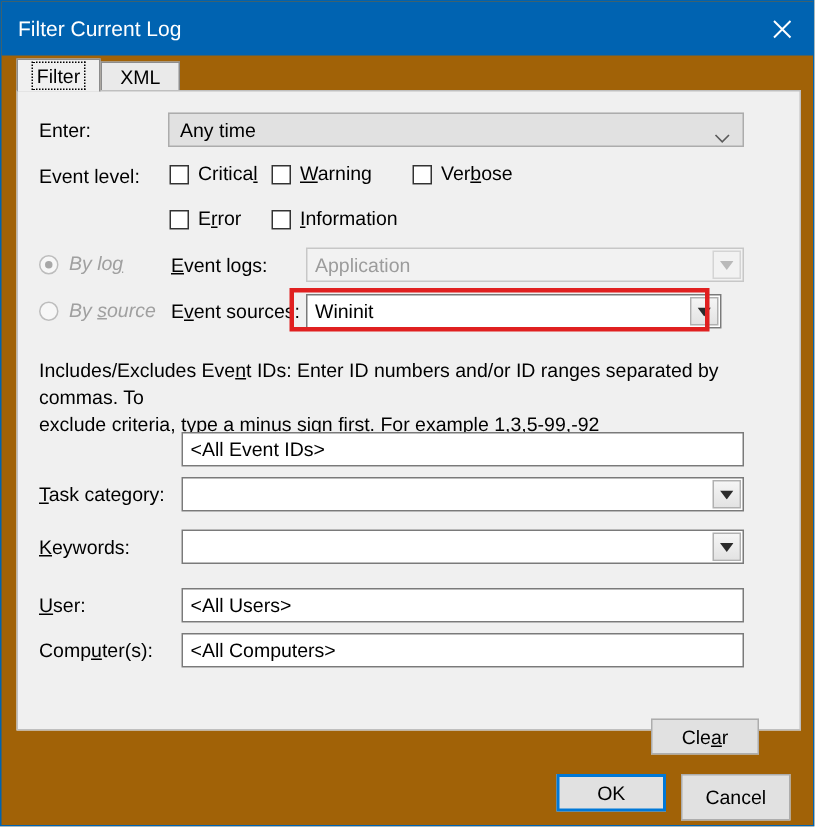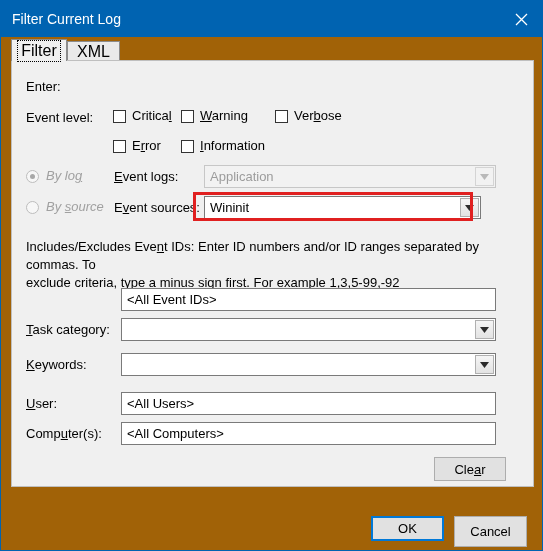--- a/index.html
+++ b/index.html
@@ -58,21 +58,21 @@
     height: 22px;
   }
   .tab {
     position: absolute;
     top: 0;
     height: 22px;
     box-sizing: border-box;
     border: 1px solid #8c8c8c;
     border-bottom: none;
     background: #f0f0f0;
-    font-size: 16px;
+    font-size: 13px;
     color: #000;
     display: flex;
     align-items: center;
     justify-content: center;
     cursor: default;
   }
   .tab.active {
     background: #f0f0f0;
     z-index: 3;
   }
@@ -304,20 +304,28 @@
     </div>
     <div class="tab inactive" style="left:56px; width:53px;">
       <span class="tab-label">XML</span>
     </div>
   </div>
 
   <div class="tabpanel">
     <div class="panel-inner">
 
       <div class="lbl" style="left:13px; top:17px;">Enter:</div>
+      <div class="combo-flat" style="left:99px; top:13px; width:384px; height:23px;">
+        <span class="val">Any time</span>
+        <span class="chev">
+          <svg width="11" height="7" viewBox="0 0 11 7" aria-hidden="true">
+            <path d="M1 1 L5.5 5.5 L10 1" stroke="#5a5a5a" stroke-width="1.1" fill="none"></path>
+          </svg>
+        </span>
+      </div>
 
       <div class="lbl" style="left:13px; top:48px;">Event level:</div>
 
       <div class="checkrow" style="left:100px; top:46px;">
         <span class="cbox"></span>
         <span class="ctext">Critica<u>l</u></span>
       </div>
       <div class="checkrow" style="left:168px; top:46px;">
         <span class="cbox"></span>
         <span class="ctext"><u>W</u>arning</span>
@@ -395,21 +403,21 @@
       <div class="lbl" style="left:13px; top:334px;"><u>U</u>ser:</div>
       <div class="textbox" style="left:108px; top:330px; width:375px; height:23px;">
         <span class="val">&lt;All Users&gt;</span>
       </div>
 
       <div class="lbl" style="left:13px; top:364px;">Comp<u>u</u>ter(s):</div>
       <div class="textbox" style="left:108px; top:360px; width:375px; height:23px;">
         <span class="val">&lt;All Computers&gt;</span>
       </div>
 
-      <div class="btn-std" style="left:421px; top:395px; width:72px; height:24px;">
+      <div class="btn-std" style="left:421px; top:417px; width:72px; height:24px;">
         <span>Cle<u>a</u>r</span>
       </div>
 
     </div>
   </div>
 
   <div class="btn-std default" style="left:370px; top:515px; width:73px; height:25px;">
     <span>OK</span>
   </div>
   <div class="btn-std" style="left:453px; top:515px; width:73px; height:31px;">

